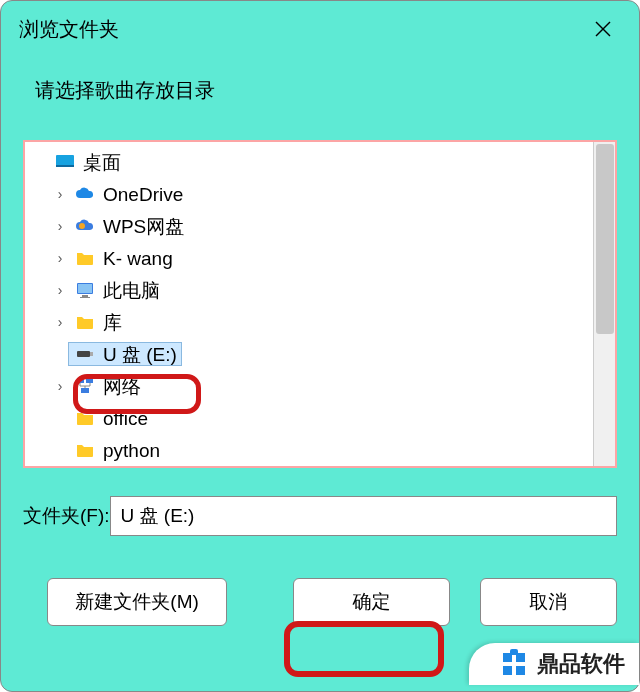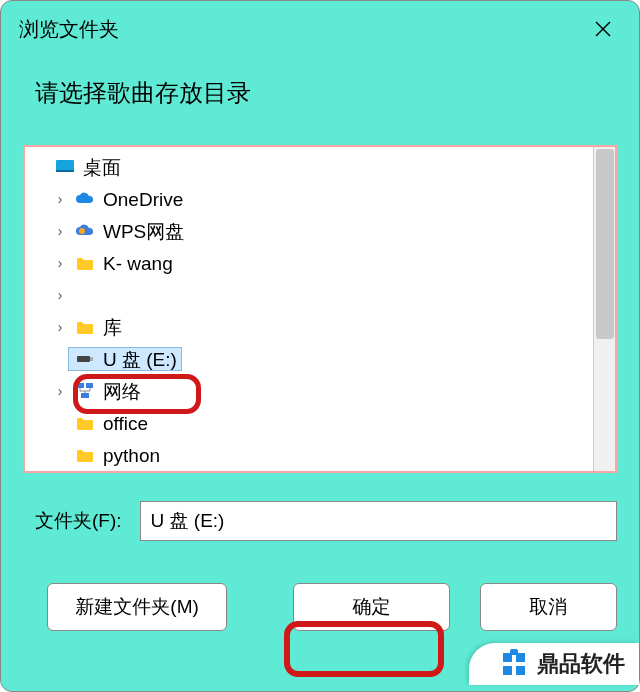--- a/index.html
+++ b/index.html
@@ -28,21 +28,21 @@
     padding: 12px 16px 8px 18px;
     font-size: 20px;
   }
   .close-btn {
     width: 40px; height: 32px;
     display:flex;align-items:center;justify-content:center;
     font-size: 22px; cursor:pointer;
   }
   .instruction {
     padding: 24px 0 36px 34px;
-    font-size: 24px;
+    font-size: 20px;
   }
   .tree-box {
     margin: 0 22px 0 22px;
     border: 2px solid #fca5a5;
     height: 328px;
     position: relative;
     overflow: hidden;
     background:#fff;
   }
   .tree-scroll {
@@ -95,22 +95,21 @@
     border: 5px solid #d01818;
     border-radius: 14px;
     pointer-events:none;
   }
   .hl1 { left: 72px; top: 373px; width: 128px; height: 40px; }
   .hl2 { left: 283px; top: 620px; width: 160px; height: 56px; border-width:6px;}
   
   .folder-row {
     display:flex;
     align-items:center;
-    margin: 28px 22px 0 34px;
-    gap: 18px;
+    margin: 28px 22px 0 22px;
   }
   .folder-label { font-size:19px; white-space:nowrap;}
   .folder-input {
     flex:1;
     height:40px;
     border:1px solid #888;
     padding: 0 10px;
     font-size:19px;
     font-family:inherit;
   }
@@ -217,20 +216,31 @@
               <svg viewBox="0 0 20 20">
                 <path d="M2 5h5l2 2h9v9a1 1 0 0 1-1 1H3a1 1 0 0 1-1-1V5z" fill="#ffca28"></path>
               </svg>
             </span>
           <span class="lbl">K- wang</span>
         </span>
       </div>
 
       <div class="node d1">
         <span class="expander">›</span>
+        <span class="lbl-wrap">
+          <span class="ico">
+              <svg viewBox="0 0 20 20">
+                <rect x="2" y="3" width="16" height="11" rx="1" fill="#3b7de0"></rect>
+                <rect x="3" y="4" width="14" height="9" fill="#89c4f4"></rect>
+                <rect x="7" y="15" width="6" height="2" fill="#888"></rect>
+                <rect x="5" y="17" width="10" height="1" fill="#888"></rect>
+              </svg>
+            </span>
+          <span class="lbl">此电脑</span>
+        </span>
       </div>
 
       <div class="node d1">
         <span class="expander">›</span>
         <span class="lbl-wrap">
           <span class="ico">
               <svg viewBox="0 0 20 20">
                 <path d="M2 5h5l2 2h9v9a1 1 0 0 1-1 1H3a1 1 0 0 1-1-1V5z" fill="#ffca28"></path>
               </svg>
             </span>

